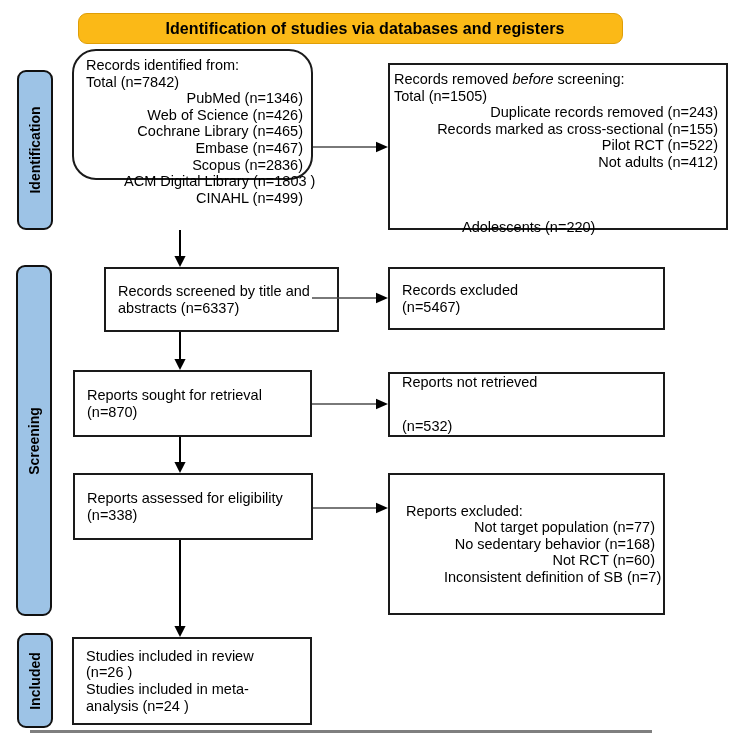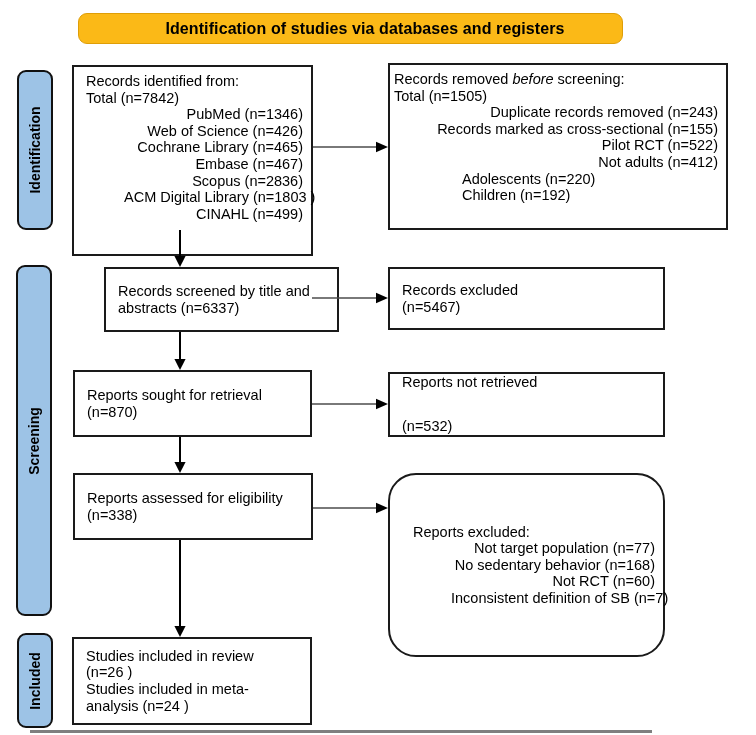--- a/index.html
+++ b/index.html
@@ -51,31 +51,31 @@
     box-sizing: border-box;
     display: flex;
     flex-direction: column;
     padding: 6px 8px 6px 12px;
     font-size: 14.5px;
     line-height: 16.6px;
   }
   .fbox.vcenter { justify-content: center; }
   .fbox .line { white-space: nowrap; }
   .fbox .ind1 { padding-left: 38px; text-align: right; }
-  .fbox .ind2 { padding-left: 68px; }
+  .fbox .ind2 { padding-left: 68px; margin-top: 48px; }
   .fbox em { font-style: italic; }
 
-  #box-identified        { left: 72px;  top: 65px;  width: 241px; height: 191px; }
+  #box-identified        { left: 72px;  top: 49px;  width: 241px; height: 131px; border-radius: 24px; }
   #box-removed           { left: 388px; top: 63px;  width: 340px; height: 167px; padding-left: 4px; }
   #box-screened          { left: 64px;  top: 267px; width: 235px; height: 65px; margin-left: 40px;  }
   #box-excluded-screen   { left: 388px; top: 267px; width: 277px; height: 63px;  }
   #box-sought            { left: 73px;  top: 370px; width: 239px; height: 67px;  }
   #box-not-retrieved     { left: 388px; top: 372px; width: 277px; height: 65px; gap: 27px;  }
   #box-assessed          { left: 73px;  top: 473px; width: 240px; height: 67px;  }
-  #box-excluded-reports  { left: 388px; top: 473px; width: 277px; height: 184px; padding-left: 23px; border-radius: 28px; }
+  #box-excluded-reports  { left: 388px; top: 473px; width: 277px; height: 142px; padding-left: 16px; }
   #box-included          { left: 72px;  top: 637px; width: 240px; height: 88px;  }
 
   
   #arrows {
     position: absolute; left: 0; top: 0; width: 756px; height: 735px;
     pointer-events: none;
   }
   #arrows line.h { stroke: #4d4d4d; stroke-width: 1.6; }
   #arrows line.v { stroke: #000;    stroke-width: 2;   }
   #arrows polygon { fill: #000; stroke: none; }

